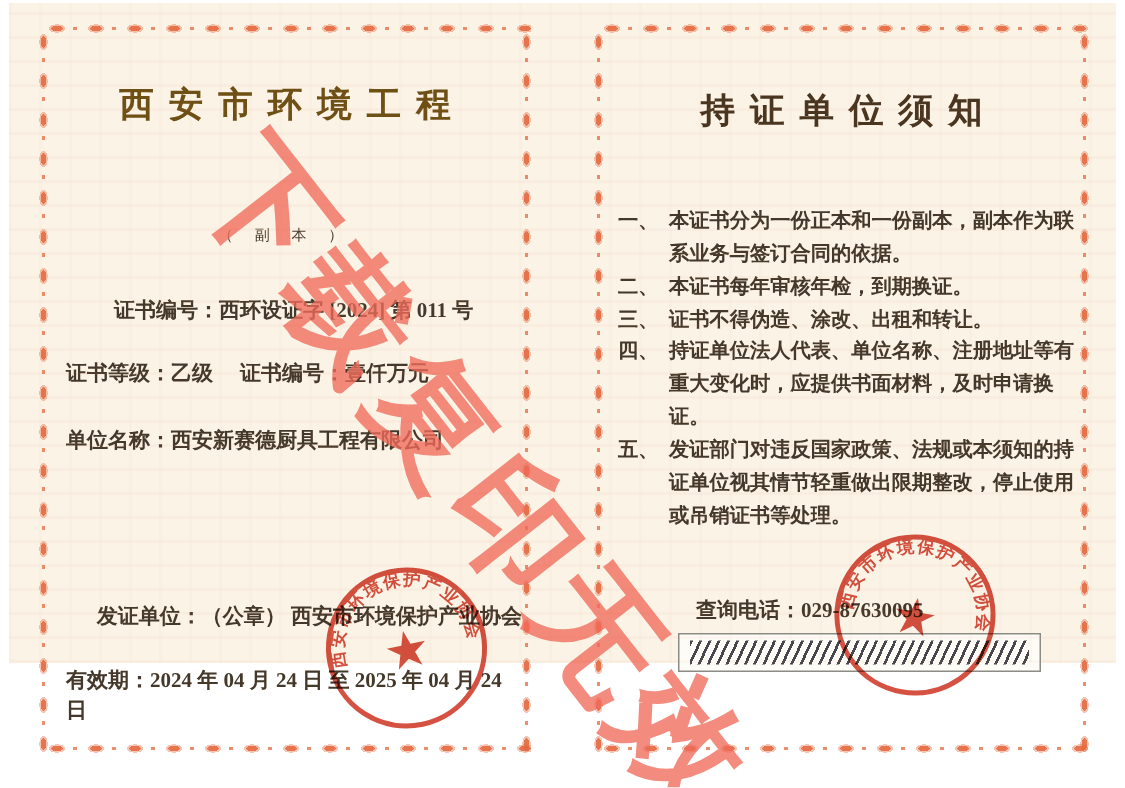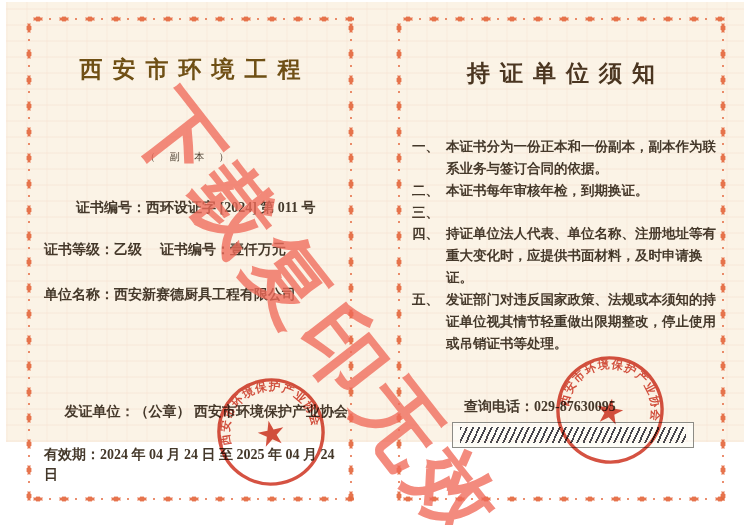--- a/index.html
+++ b/index.html
@@ -119,20 +119,21 @@
         <div class="notice">
           <span class="nnum">一、</span>
           <span class="ntext">本证书分为一份正本和一份副本，副本作为联系业务与签订合同的依据。</span>
         </div>
         <div class="notice">
           <span class="nnum">二、</span>
           <span class="ntext">本证书每年审核年检，到期换证。</span>
         </div>
         <div class="notice">
           <span class="nnum">三、</span>
+          <span class="ntext">证书不得伪造、涂改、出租和转让。</span>
         </div>
         <div class="notice">
           <span class="nnum">四、</span>
           <span class="ntext">持证单位法人代表、单位名称、注册地址等有重大变化时，应提供书面材料，及时申请换证。</span>
         </div>
         <div class="notice">
           <span class="nnum">五、</span>
           <span class="ntext">发证部门对违反国家政策、法规或本须知的持证单位视其情节轻重做出限期整改，停止使用或吊销证书等处理。</span>
         </div>
       </div>

